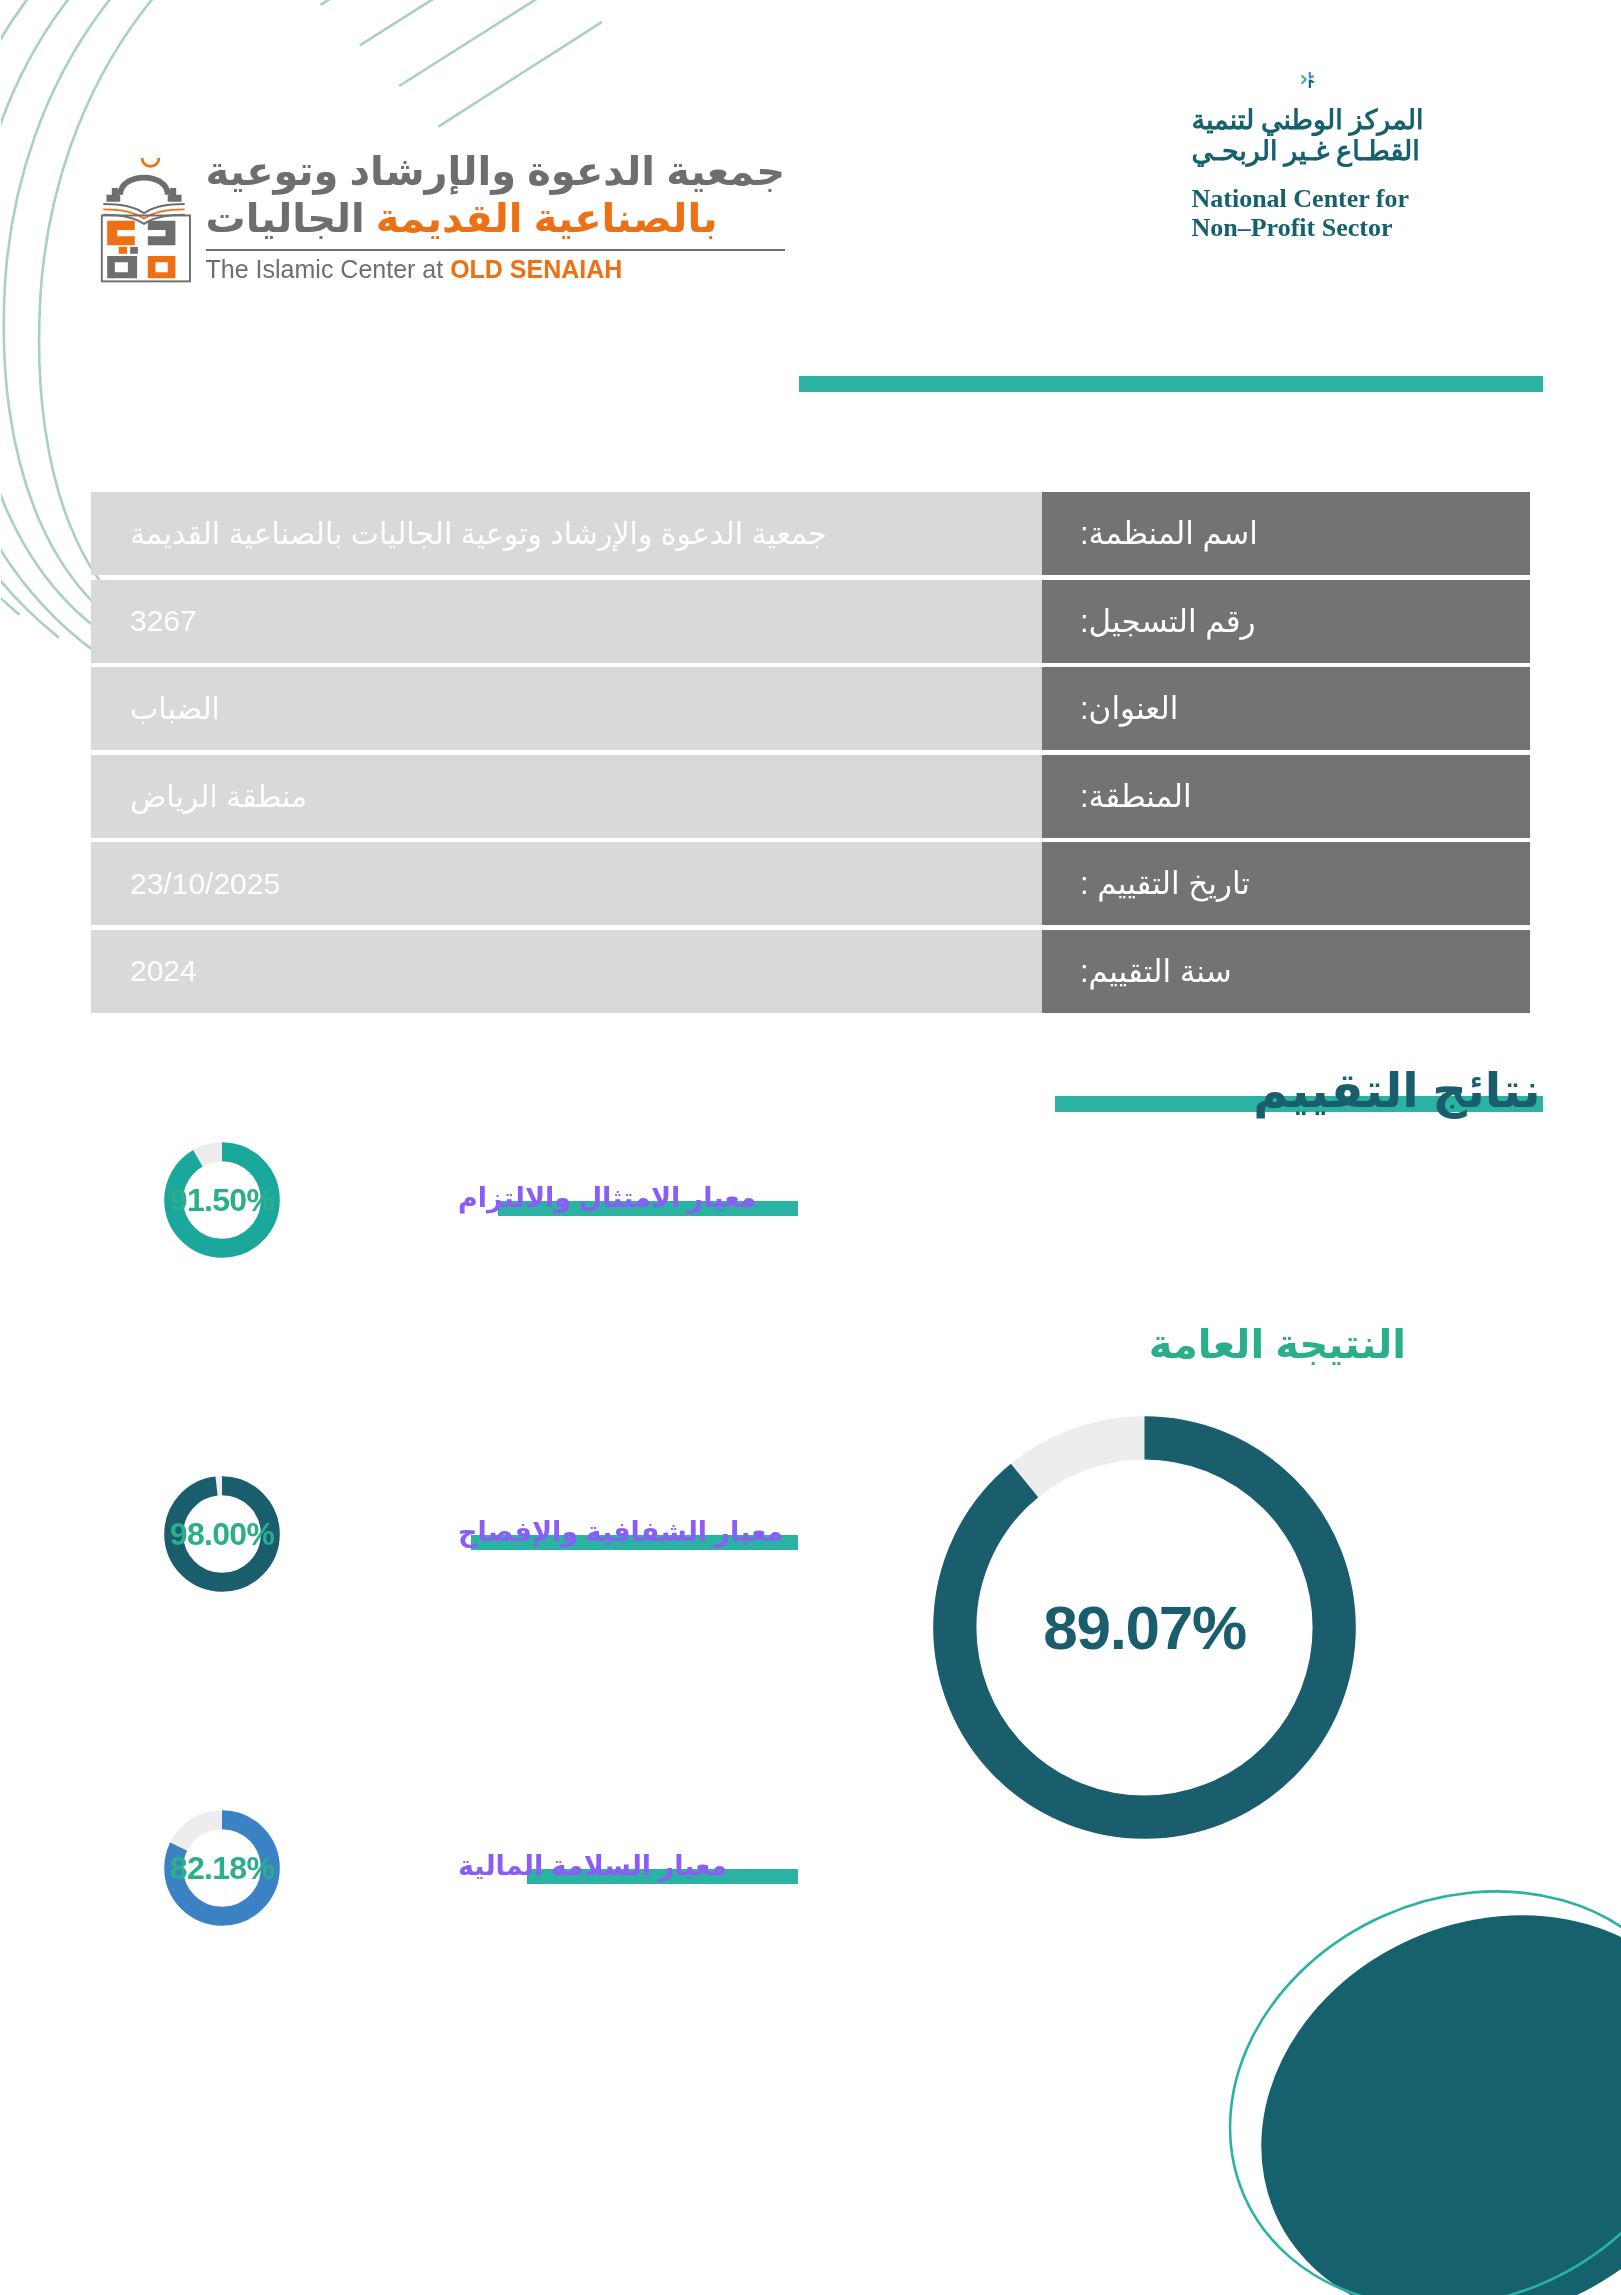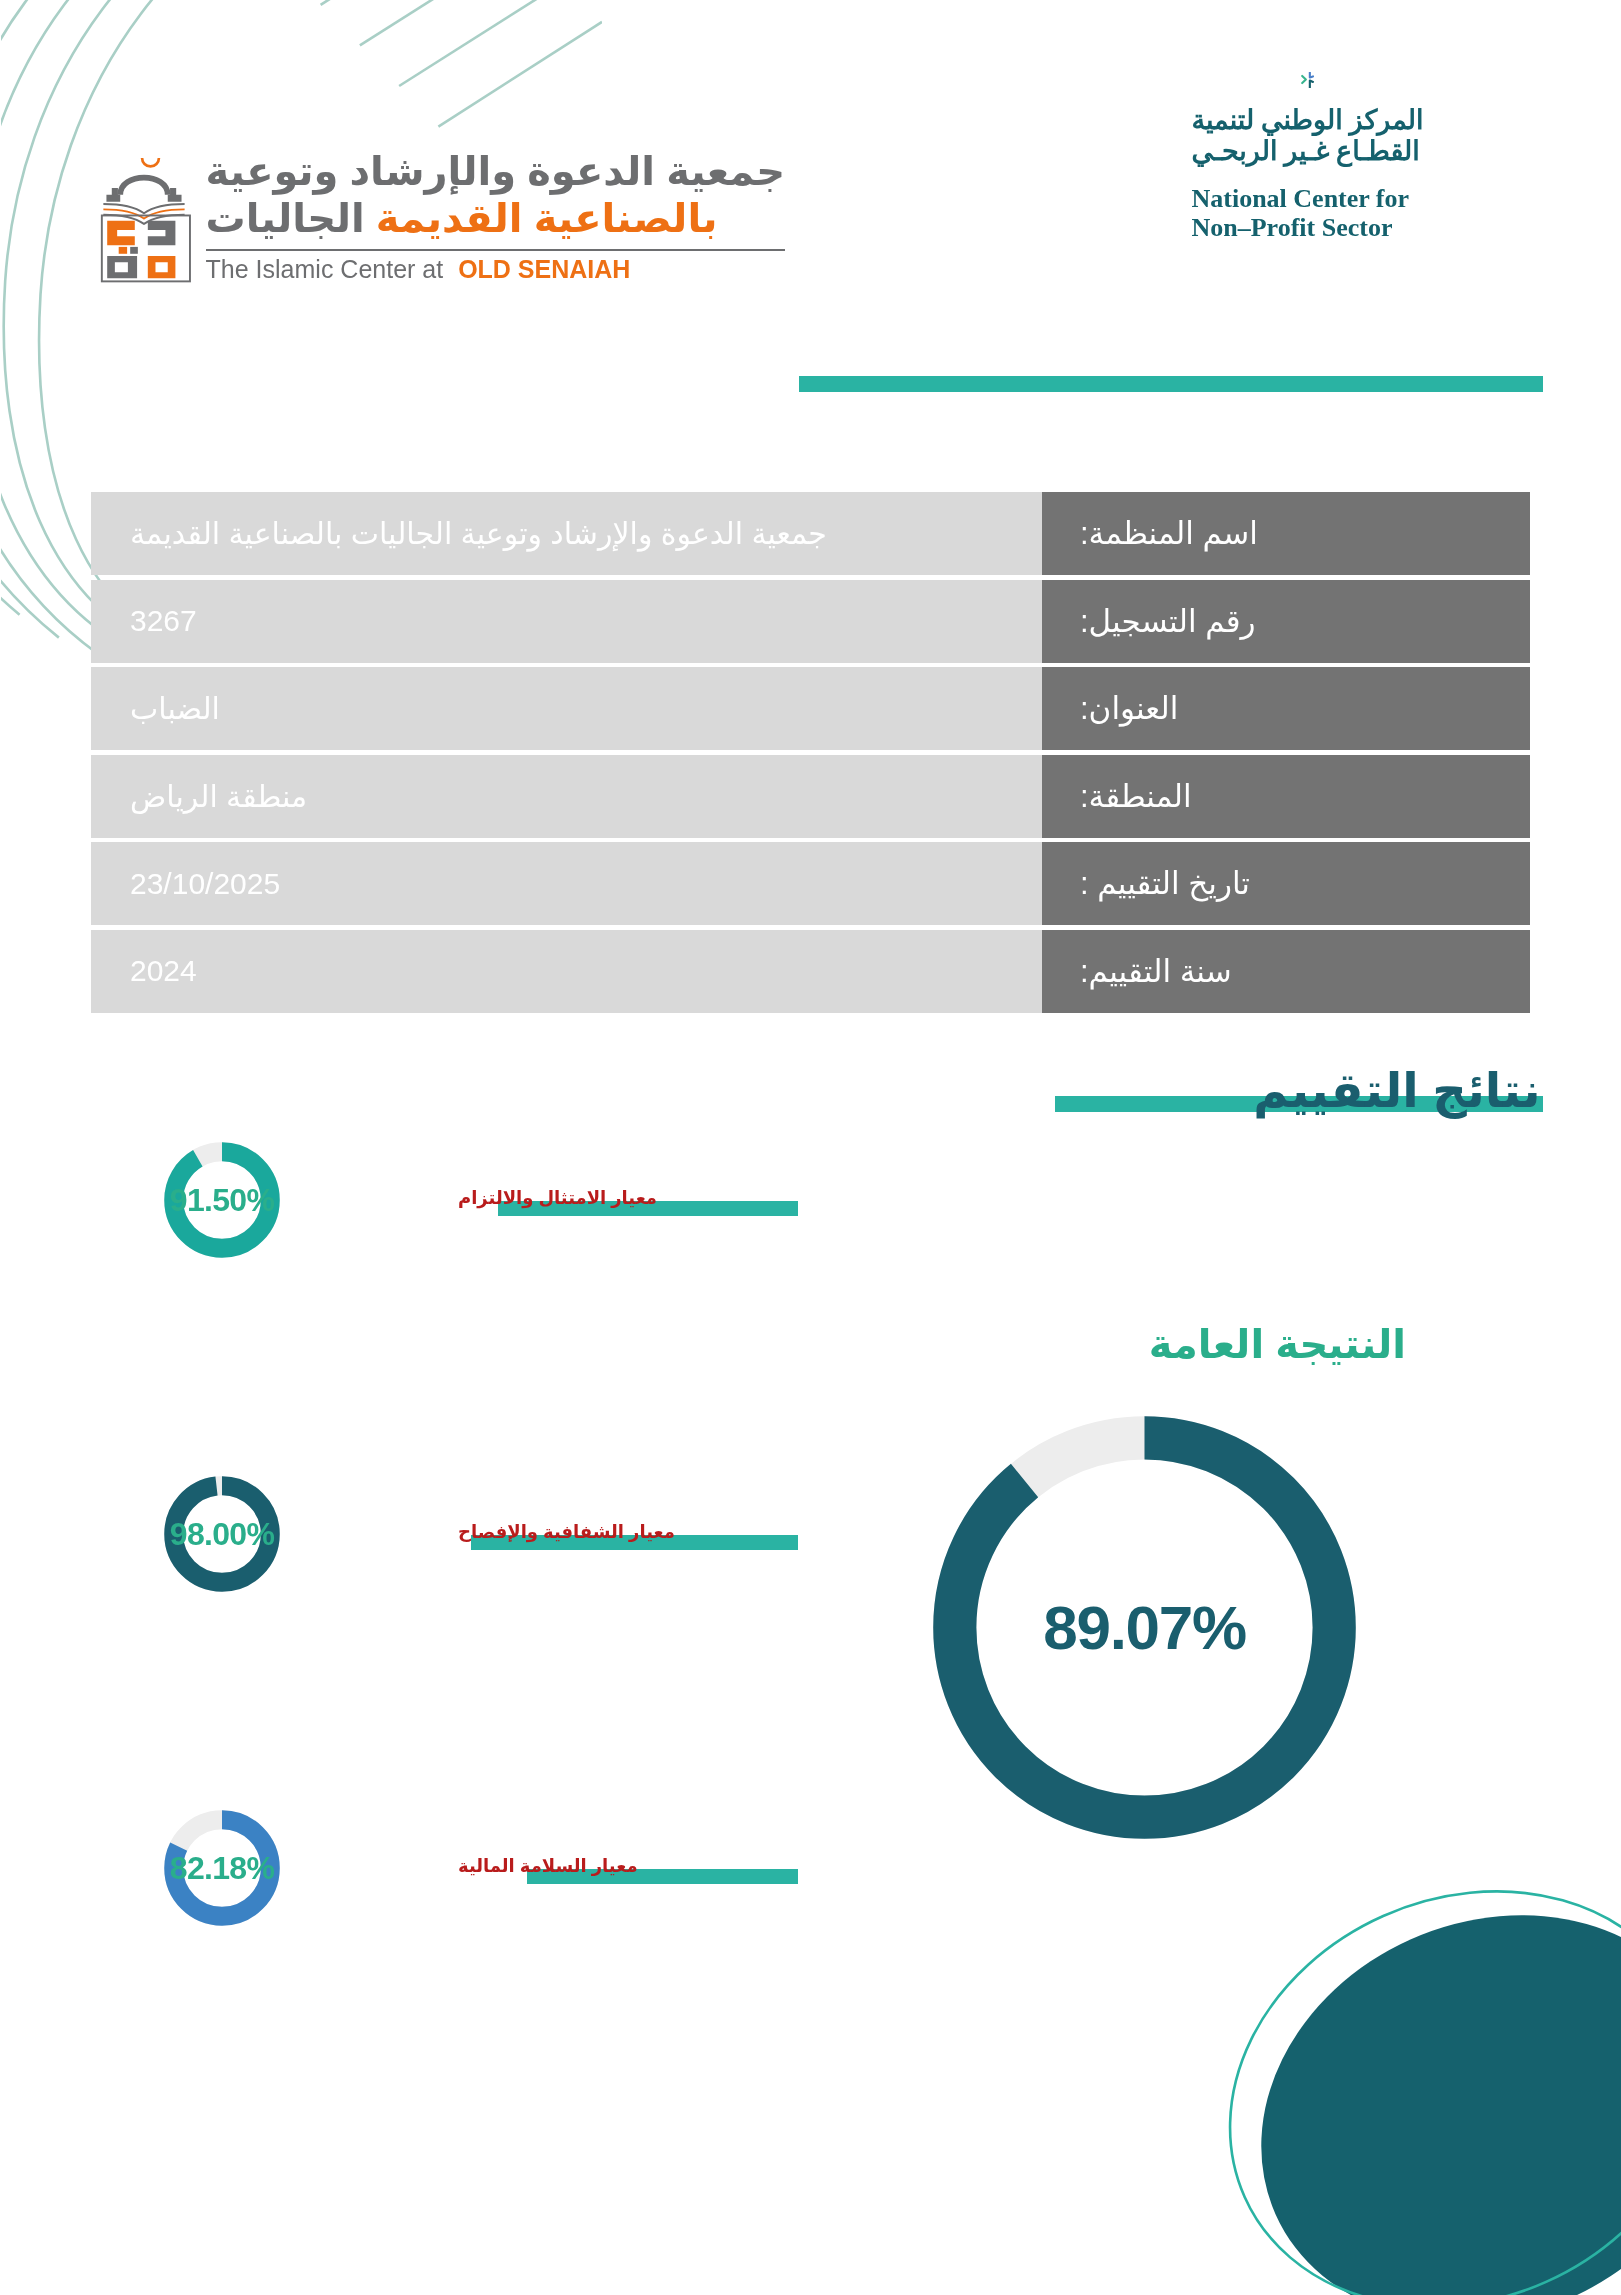--- a/index.html
+++ b/index.html
@@ -19,21 +19,21 @@
   .logo-left{
     position:absolute;left:98px;top:79px;width:687px;height:275px;
     display:flex;align-items:center;justify-content:flex-start;flex-direction:row-reverse;gap:11.8px;
   }
   .logo-left-text{display:flex;flex-direction:column;align-items:flex-end;line-height:1;}
   .lg-l1{font-size:40px;font-weight:700;color:#6D6E70;letter-spacing:-0.7px;white-space:nowrap;}
   .lg-l2{font-size:40px;font-weight:700;color:#EE7014;letter-spacing:-0.7px;white-space:nowrap;margin-top:7.9px;}
   .lg-l2 .gray{color:#6D6E70;}
   .lg-rule{width:100%;height:2px;background:#6D6E70;margin:10.5px 0 6.5px 0;}
   .lg-l3{font-size:25px;color:#6D6E70;white-space:nowrap;direction:ltr;font-weight:400;}
-  .lg-l3 .org{color:#EE7014;font-weight:700;margin-left:8px;}
+  .lg-l3 .org{color:#EE7014;font-weight:700;}
 
   .logo-right{
     position:absolute;right:79px;top:72px;width:471px;height:170px;
     display:flex;flex-direction:column;align-items:center;justify-content:flex-start;gap:17px;font-family:Liberation Serif, serif;
   }
   .ncnp-text{display:flex;flex-direction:column;align-items:flex-end;line-height:1.12;color:#15616D;}
   .ncnp-ar1{font-size:27px;font-weight:700;color:#15616D;white-space:nowrap;}
   .ncnp-ar2{font-size:27px;font-weight:700;color:#15616D;white-space:nowrap;letter-spacing:0.7px;}
   .ncnp-en1{font-size:26px;font-weight:700;color:#15616D;direction:ltr;white-space:nowrap;margin-top:18px;}
   .ncnp-en2{font-size:26px;font-weight:700;color:#15616D;direction:ltr;white-space:nowrap;}
@@ -79,21 +79,21 @@
   .donut-val{
     position:absolute;left:0;top:0;width:124px;height:124px;
     display:flex;align-items:center;justify-content:center;
     font-size:32px;font-weight:700;color:#2AAE8B;letter-spacing:-0.7px;
   }
   .crit-label{
     position:absolute;left:458px;top:34px;width:340px;height:52px;
     display:flex;align-items:center;justify-content:flex-end;direction:rtl;
   }
   .crit-label .hl{position:absolute;right:0;bottom:8.5px;height:14.4px;background:#2AB3A3;z-index:0;}
-  .crit-label .lbl{position:relative;z-index:1;font-size:18px;font-weight:700;color:#b91c1c;white-space:nowrap;}
+  .crit-label .lbl{position:relative;z-index:1;font-size:27px;font-weight:700;color:#8b5cf6;white-space:nowrap;}
 
   
   .overall{position:absolute;right:216px;top:1321px;width:523px;}
   .overall-title{
     text-align:right;font-size:40px;font-weight:700;color:#2AAE8B;width:100%;
     margin-bottom:25px;white-space:nowrap;
   }
   .overall-donut{position:relative;width:471px;height:471px;margin:0 auto;}
   .overall-donut svg{display:block;}
   .overall-val{

